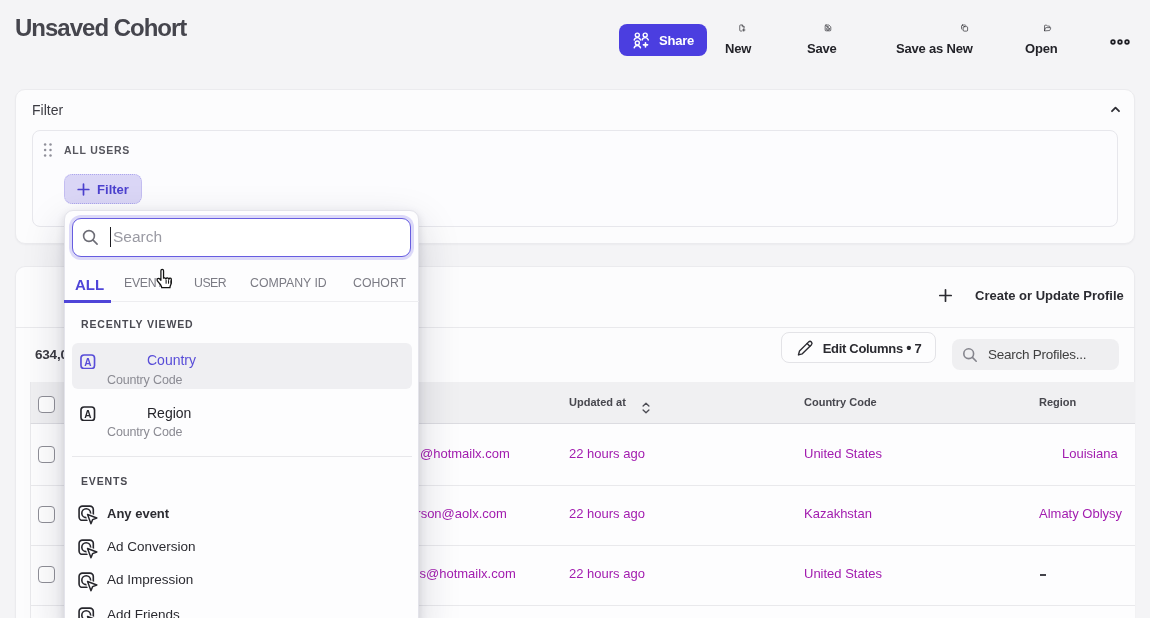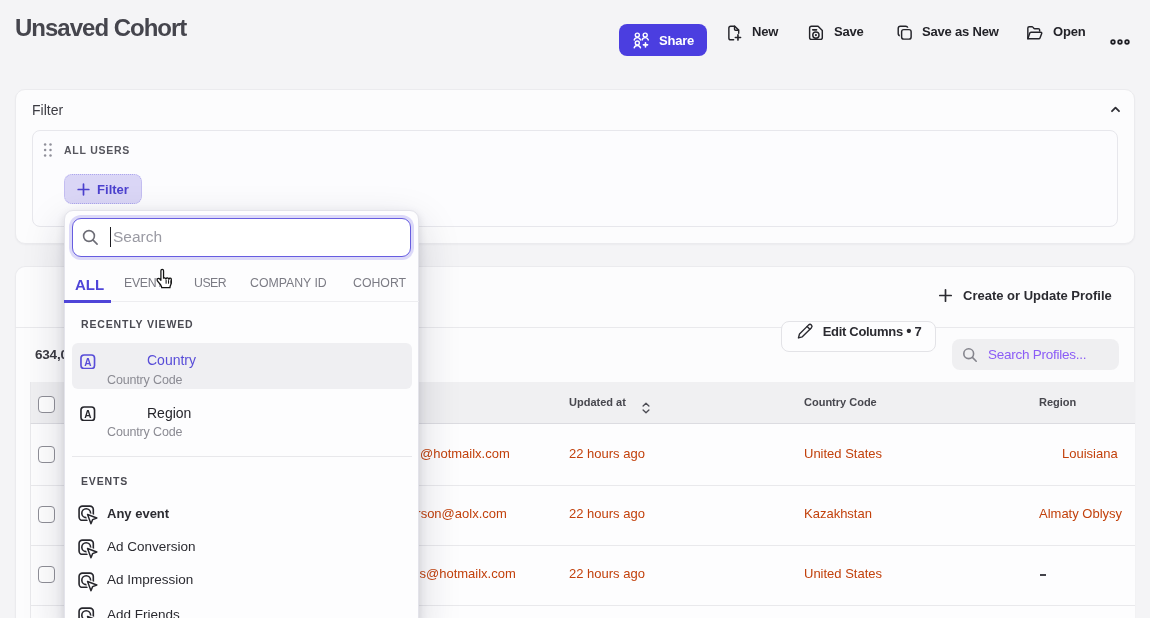--- a/index.html
+++ b/index.html
@@ -2,59 +2,59 @@
 <html><head>
 <meta charset="utf-8">
 <style>
   * { margin:0; padding:0; box-sizing:border-box; }
   html,body { width:1150px; height:618px; overflow:hidden; }
   body { font-family:"Liberation Sans", sans-serif; background:#f4f4f6; position:relative; }
   .abs { position:absolute; }
 
   
   .title { left:15px; top:14px; font-size:24px; font-weight:700; color:#45454d; letter-spacing:-1px; }
-  .topbtn { display:flex; align-items:flex-start; gap:9px; font-size:13px; font-weight:700; color:#232329; letter-spacing:-0.2px; }
+  .topbtn { display:flex; align-items:flex-end; gap:9px; font-size:13px; font-weight:700; color:#232329; letter-spacing:-0.2px;flex-direction:column; }
   .share { left:619px; top:24px; width:88px; height:32px; background:#4b3ee0; border-radius:8px;
            display:flex; align-items:center; justify-content:center; gap:8px;
            color:#fff; font-size:13px; font-weight:700; letter-spacing:-0.2px; }
 
   
   .card { background:#fcfcfd; border:1px solid #ebebee; border-radius:10px;
           box-shadow:0 1px 2px rgba(20,20,40,.04); }
   .fcard { left:15px; top:89px; width:1120px; height:155px; }
   .flabel { left:32px; top:102px; font-size:14px; color:#3c3c43; }
   .finner { left:32px; top:130px; width:1086px; height:97px; background:#fcfcfe;
             border:1px solid #e7e7ec; border-radius:8px; }
   .allusers { left:64px; top:143.5px; font-size:10.5px; font-weight:700; letter-spacing:0.75px; color:#56565e; }
   .fpill { left:64px; top:174px; width:78px; height:30px; background:#dad6f6; border-radius:8px;
            border:1px dotted rgba(110,100,225,.42);
            display:flex; align-items:center; justify-content:center; gap:7px;
            color:#4c41ce; font-size:13px; font-weight:700; }
 
   
   .mcard { left:15px; top:266px; width:1120px; height:352px; border-radius:10px 10px 0 0;
            border-bottom:none; }
-  .mcreate { left:938px; top:280px; height:30px; display:flex; align-items:center; gap:10px;
+  .mcreate { left:938px; top:280px; height:30px; display:flex; align-items:center; gap:22px;
              font-size:13px; font-weight:700; color:#2b2b31; }
   .msep { left:15px; top:327px; width:1120px; height:1px; background:#e9e9ec; }
   .mcount { left:35px; top:346.5px; font-size:13.5px; font-weight:700; color:#3a3a41; letter-spacing:-0.2px; }
-  .editcols { left:781px; top:321px; width:155px; height:31px; background:#fdfdfe;
-              border:1px solid #e3e3e7; border-radius:8px; display:flex; 
+  .editcols { left:781px; top:332px; width:155px; height:31px; background:#fdfdfe;
+              border:1px solid #e3e3e7; border-radius:8px; display:flex; align-items:center;
               justify-content:center; gap:9px; font-size:13px; font-weight:700; color:#2b2b31; letter-spacing:-0.3px; }
   .psearch { left:952px; top:339px; width:167px; height:31px; background:#efeff1; border-radius:8px;
              display:flex; align-items:center; gap:10px; padding-left:10px;
-             font-size:13.5px; color:#8b5cf6; letter-spacing:-0.25px; }
+             font-size:13.5px; color:#404040; letter-spacing:-0.25px; }
 
   
   .thead { left:30px; top:382px; width:1105px; height:42px; background:#f0f0f2;
            border-bottom:1px solid #dcdce1; border-left:1px solid #e9e9ec; }
   .hcell { font-size:11px; font-weight:700; color:#47474e; top:396px; }
   .trow  { left:30px; width:1105px; background:#fdfdfe; border-bottom:1px solid #e9e9ec;
            border-left:1px solid #e9e9ec; }
-  .cell  { font-size:13px; color:#c2410c; }
+  .cell  { font-size:13px; color:#a21caf; }
   .cbx { width:17.5px; height:17.5px; border:1.6px solid #8f8f97; border-radius:4px; background:#fff; }
 
   
   .dd { left:64px; top:210px; width:355px; height:420px; background:#fdfdfe; border-radius:9px;
         border:1px solid #e3e3ea;
         box-shadow:0 3px 9px rgba(25,25,55,.13), 0 16px 42px rgba(25,25,55,.18); z-index:5; }
   .ddsearch { left:72px; top:218px; width:339px; height:39px; background:#fff;
               border:1.6px solid #675de0; border-radius:9px; box-shadow:0 0 0 3px #dcd9f8; z-index:6; }
   .ddplace { left:113px; top:228px; font-size:15.5px; color:#9a9aa3; z-index:6; }
   .caret { left:110px; top:227px; width:1.3px; height:20px; background:#1d1d22; z-index:6; }

